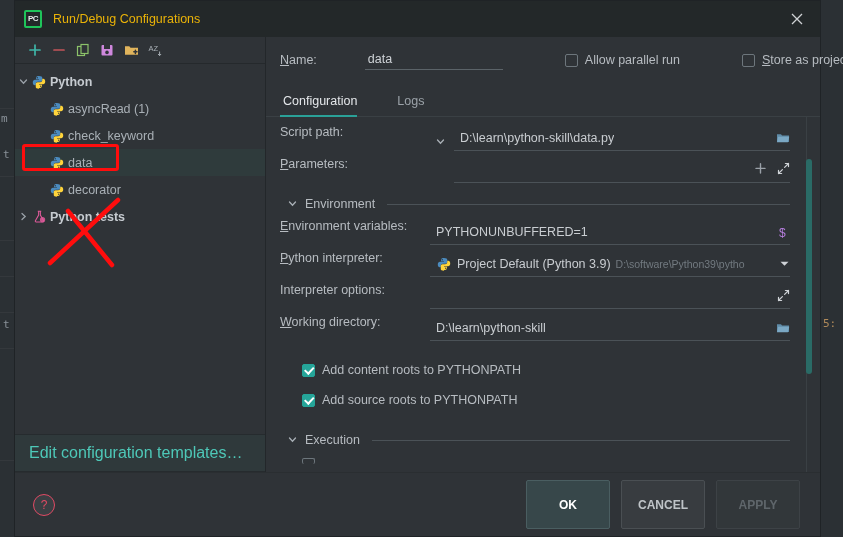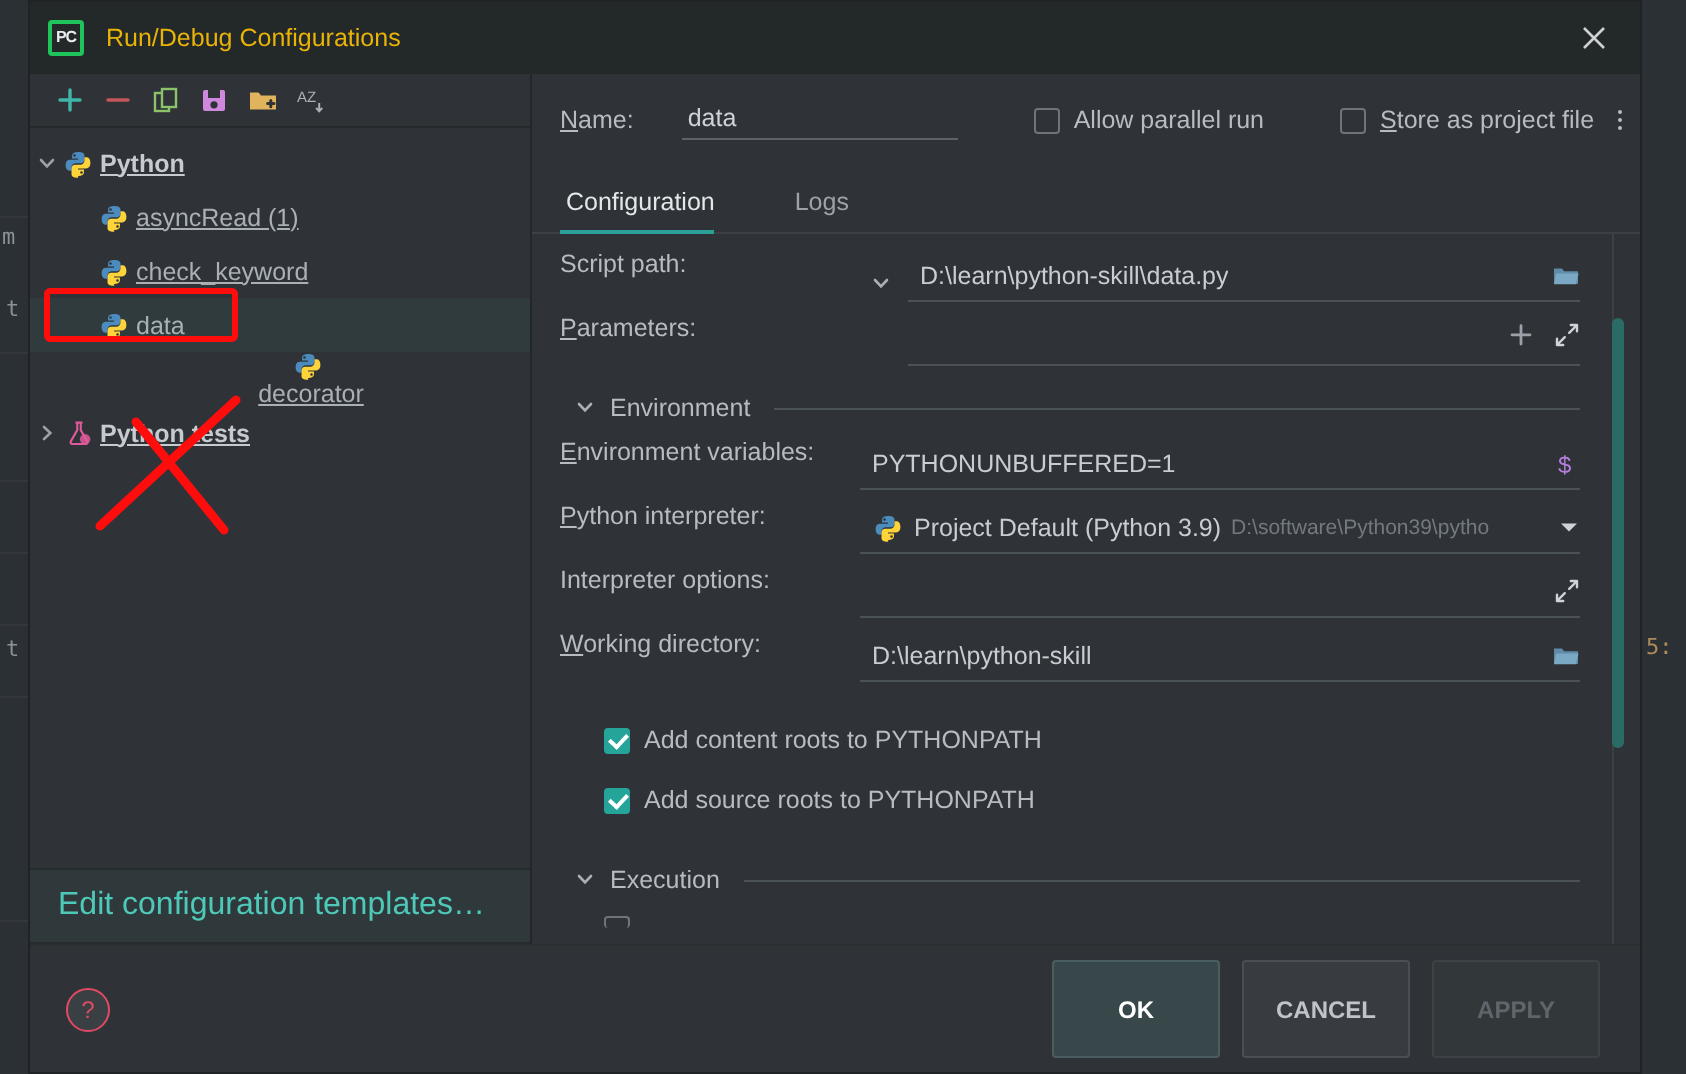--- a/index.html
+++ b/index.html
@@ -110,21 +110,20 @@
     padding-top: 4px;
     position: relative;
   }
   .tree-row {
     height: 27px;
     display: flex; align-items: center;
     font-size: 12.5px;
     color: #a9b0b6;
     cursor: pointer;
     padding-right: 6px;
-    text-decoration: underline;
   }
   .tree-row.group { color: #c6cbd0; font-weight: bold; }
   .tree-row.selected { background: #2f3b3c; }
   .arrow {
     width: 16px; min-width: 16px;
     display: flex; align-items: center; justify-content: center;
     color: #9aa1a8; font-size: 9px;
   }
   .pyicon { width: 16px; min-width: 16px; height: 16px; display:flex; align-items:center; justify-content:center;}
   .tree-label { margin-left: 3px; white-space: nowrap; }
@@ -146,20 +145,21 @@
     flex: 1;
     position: relative;
     display: flex; flex-direction: column;
     min-width: 0;
     background: #2f3337;
   }
   .name-row {
     display: flex; align-items: center;
     height: 46px; min-height: 46px;
     padding: 0 6px 0 14px;
+    gap: 24px;
   }
   .lbl { font-size: 12.5px; color: #b7bcc1; white-space: nowrap; }
   .u { text-decoration: underline; }
   .name-input {
     margin-left: 24px;
     width: 138px;
     background: transparent;
     border: none;
     border-bottom: 1px solid #5b6368;
     color: #cfd3d7;
@@ -448,21 +448,21 @@
           <div class="tree-row selected" style="padding-left:34px;">
             <span class="pyicon">
               <svg width="14" height="14" viewBox="0 0 16 16">
                 <path d="M7.9 1.2c-2 0-3.3.7-3.3 2v1.7h3.4v.6H3.3c-1.3 0-2.4 1-2.4 3.1s.9 3.2 2.2 3.2h1.2v-1.9c0-1.3 1.1-2.3 2.4-2.3h3c1.1 0 2-.9 2-2V3.2c0-1.1-1-2-3.8-2zM6 2.4a.75.75 0 110 1.5.75.75 0 010-1.5z" fill="#4b8bbe"></path>
                 <path d="M8.1 14.8c2 0 3.3-.7 3.3-2v-1.7H8v-.6h4.7c1.3 0 2.4-1 2.4-3.1s-.9-3.2-2.2-3.2h-1.2v1.9c0 1.3-1.1 2.3-2.4 2.3h-3c-1.1 0-2 .9-2 2v3.4c0 1.1 1 2 3.8 2zm1.9-1.2a.75.75 0 110-1.5.75.75 0 010 1.5z" fill="#ffd43b"></path>
               </svg>
             </span>
             <span class="tree-label">data</span>
           </div>
 
-          <div class="tree-row" style="padding-left:34px;flex-direction:column;">
+          <div class="tree-row" style="padding-left:34px;">
             <span class="pyicon">
               <svg width="14" height="14" viewBox="0 0 16 16">
                 <path d="M7.9 1.2c-2 0-3.3.7-3.3 2v1.7h3.4v.6H3.3c-1.3 0-2.4 1-2.4 3.1s.9 3.2 2.2 3.2h1.2v-1.9c0-1.3 1.1-2.3 2.4-2.3h3c1.1 0 2-.9 2-2V3.2c0-1.1-1-2-3.8-2zM6 2.4a.75.75 0 110 1.5.75.75 0 010-1.5z" fill="#4b8bbe"></path>
                 <path d="M8.1 14.8c2 0 3.3-.7 3.3-2v-1.7H8v-.6h4.7c1.3 0 2.4-1 2.4-3.1s-.9-3.2-2.2-3.2h-1.2v1.9c0 1.3-1.1 2.3-2.4 2.3h-3c-1.1 0-2 .9-2 2v3.4c0 1.1 1 2 3.8 2zm1.9-1.2a.75.75 0 110-1.5.75.75 0 010 1.5z" fill="#ffd43b"></path>
               </svg>
             </span>
             <span class="tree-label">decorator</span>
           </div>
 
           <div class="tree-row group">

